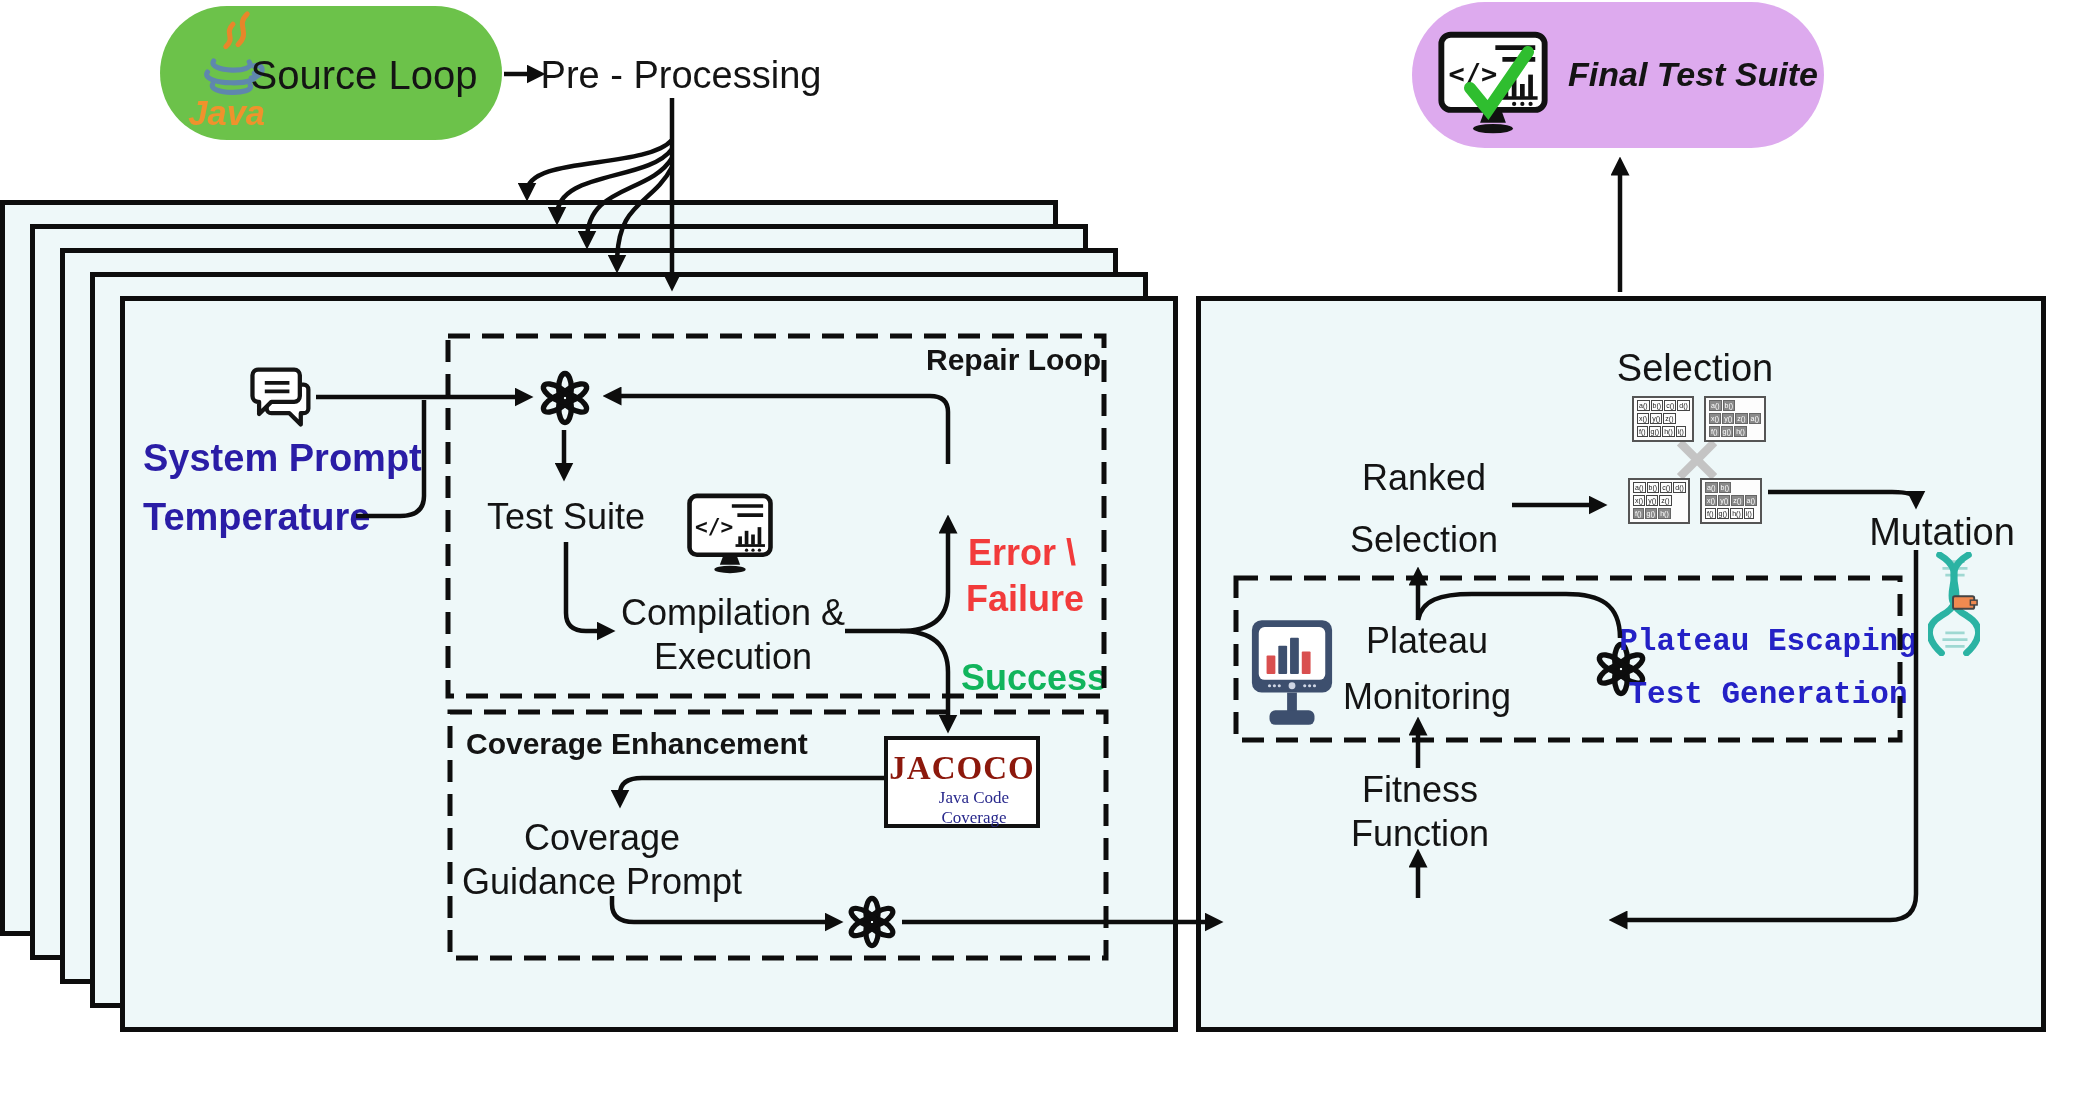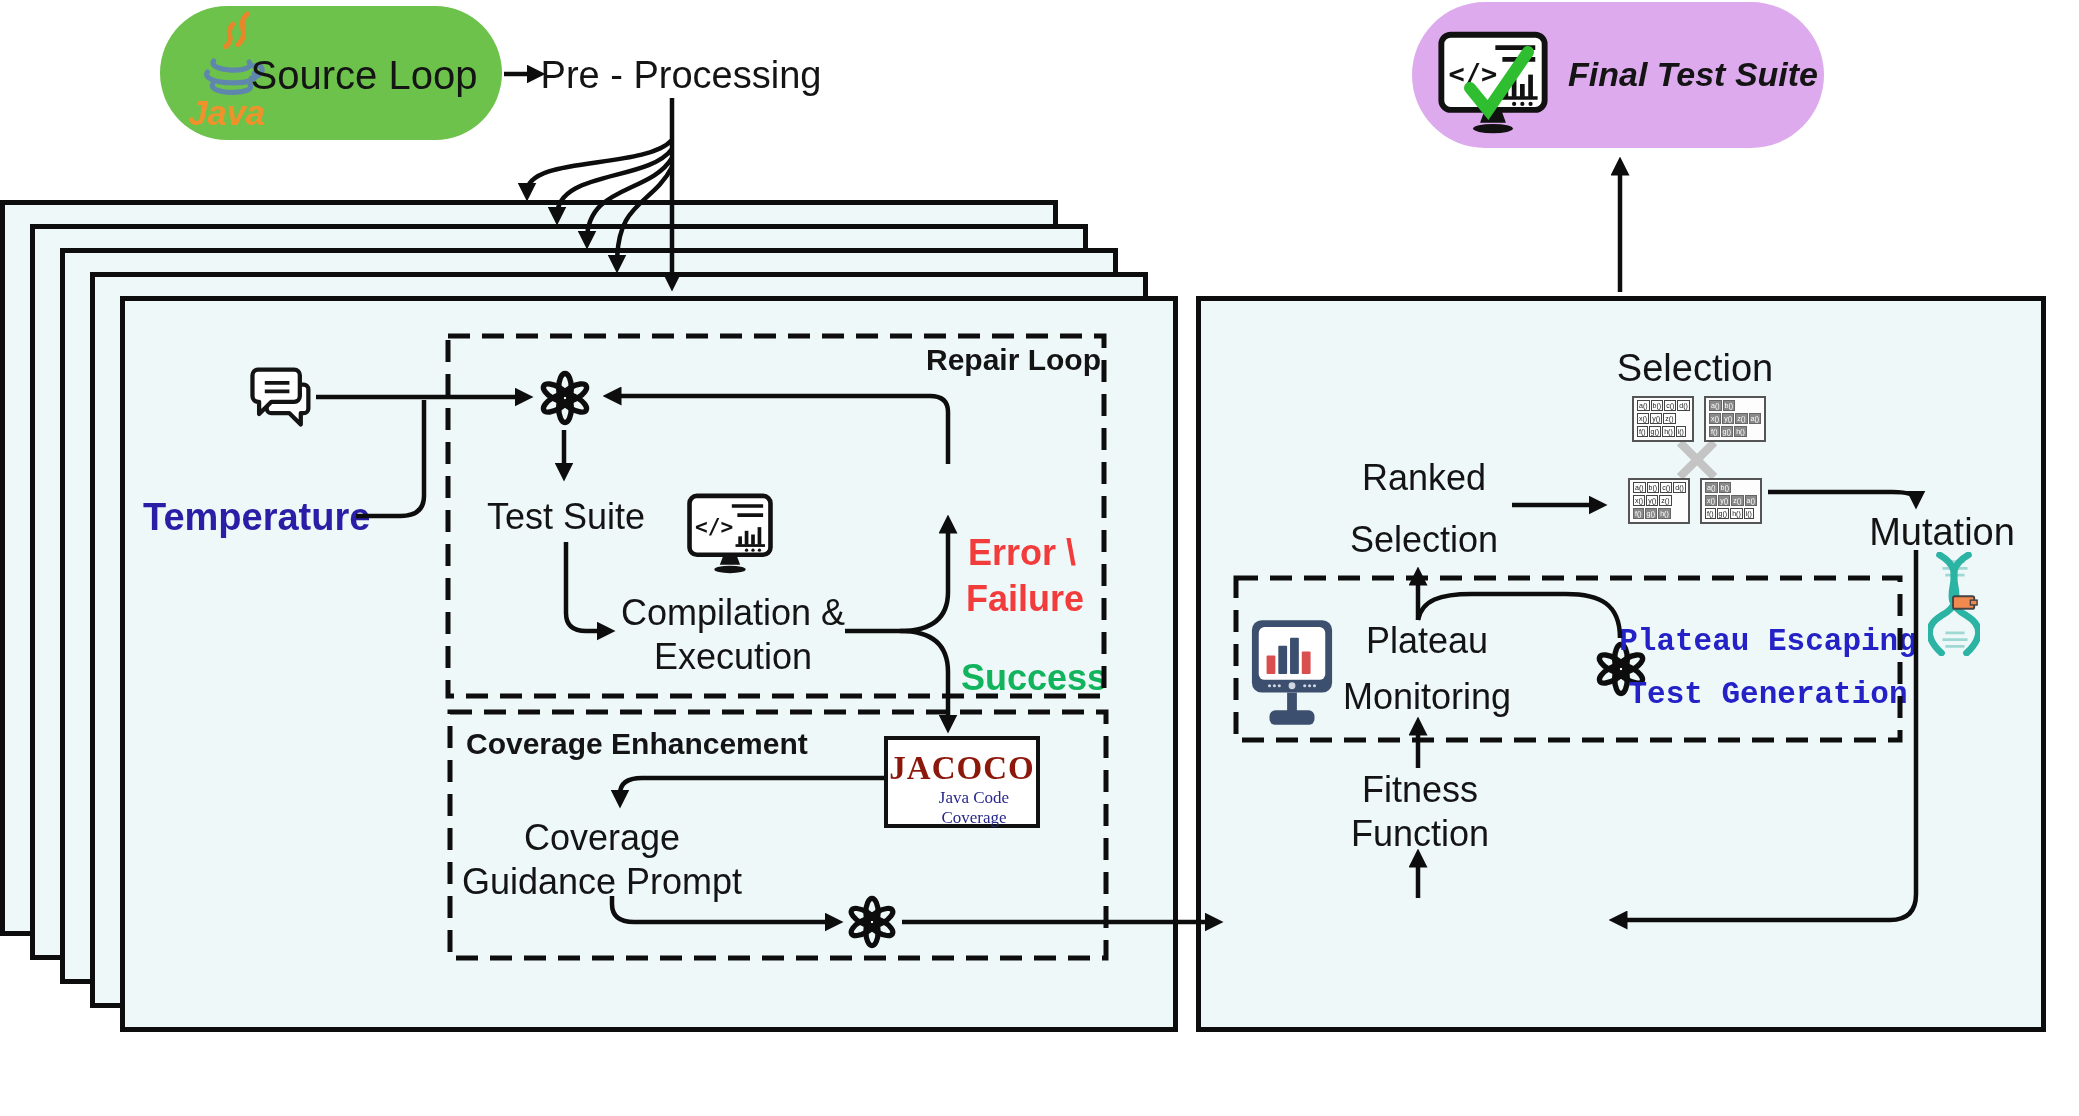--- a/index.html
+++ b/index.html
@@ -237,20 +237,21 @@
           <span class="cell">h()</span>
           <span class="cell">i()</span>
         </div>
       </div>
     </div>
 
   <div class="lbl" style="left:364px;top:75px;font-size:40px">Source Loop</div>
   <div class="lbl" style="left:681px;top:75px;font-size:38px">Pre - Processing</div>
   <div class="lbl b" style="left:1568px;top:74px;font-size:34px;font-style:italic;transform:translateY(-50%)">Final Test Suite</div>
 
+  <div class="lbl la b navy" style="left:143px;top:458px;font-size:38px">System Prompt</div>
   <div class="lbl la b navy" style="left:143px;top:517px;font-size:38px">Temperature</div>
 
   <div class="lbl ra b" style="left:926px;top:360px;width:170px;font-size:30px">Repair Loop</div>
   <div class="lbl" style="left:566px;top:517px;font-size:36px">Test Suite</div>
   <div class="lbl" style="left:733px;top:613px;font-size:36px">Compilation &amp;</div>
   <div class="lbl" style="left:733px;top:657px;font-size:36px">Execution</div>
   <div class="lbl b red" style="left:1022px;top:553px;font-size:36px">Error \</div>
   <div class="lbl b red" style="left:1025px;top:599px;font-size:36px">Failure</div>
   <div class="lbl b green-t" style="left:1034px;top:678px;font-size:36px">Success</div>
 

